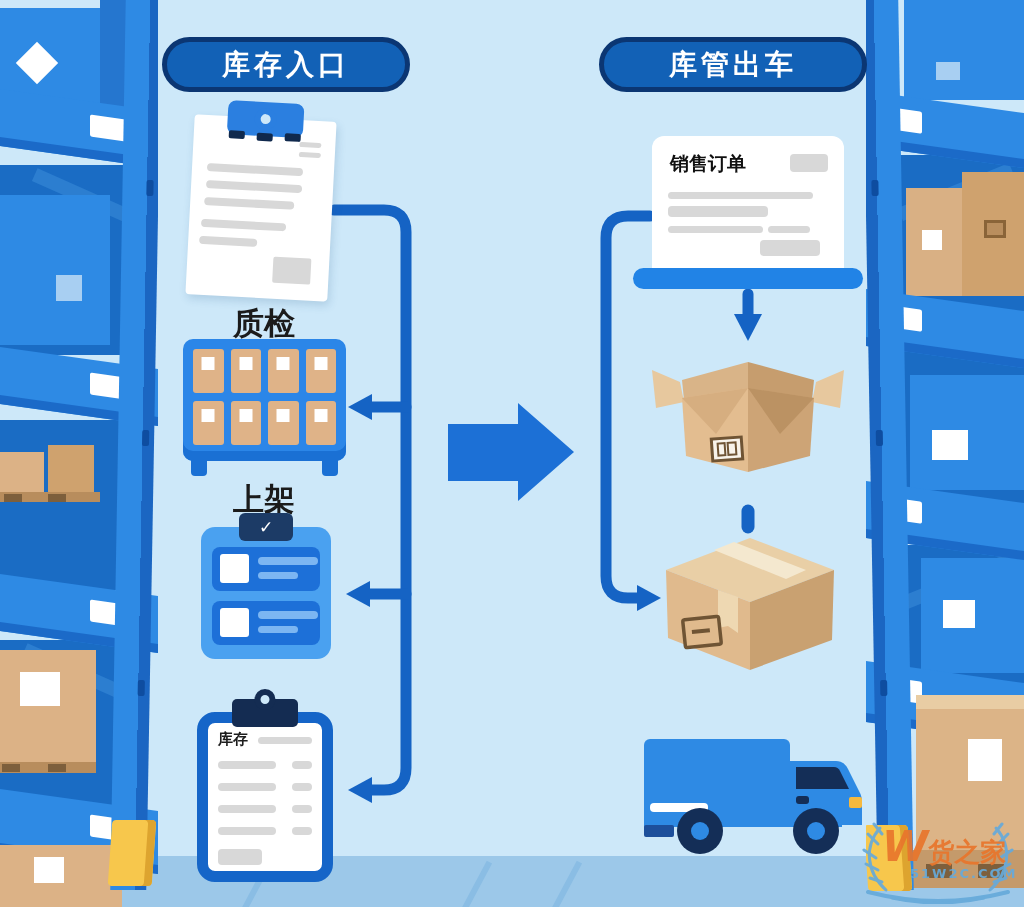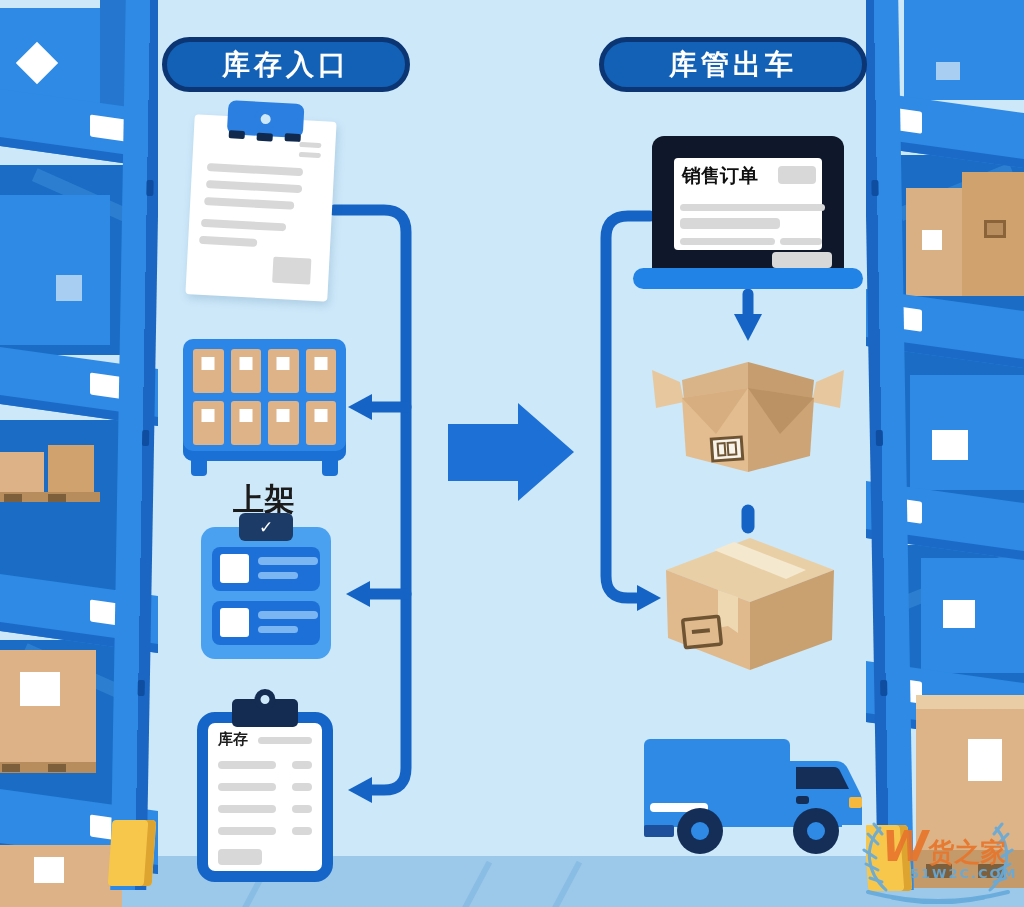--- a/index.html
+++ b/index.html
@@ -63,22 +63,22 @@
   .check-row .l2{position:absolute;left:46px;top:25px;width:40px;height:7px;background:#7cb6f2;border-radius:4px;}
   
   .clip2{left:197px;top:712px;width:136px;height:170px;background:#fff;border:11px solid #1565c8;
          border-radius:18px;box-sizing:border-box;}
   .clip2-head{position:absolute;left:50%;transform:translateX(-50%);top:-24px;width:66px;height:28px;
               background:#142c52;border-radius:5px;}
   .clip2-hole{position:absolute;left:50%;transform:translateX(-50%);top:-34px;width:9px;height:9px;
               background:#cde8f9;border:6px solid #142c52;border-radius:50%;}
   .doc-title{position:absolute;left:10px;top:7px;font-size:15px;font-weight:900;color:#1d1d1d;}
   
-  .laptop-screen{left:652px;top:136px;width:192px;height:136px;background:#0f172a;
-                 border-radius:12px 12px 4px 4px;box-sizing:border-box;padding:22px;}
+  .laptop-screen{left:652px;top:136px;width:192px;height:136px;background:#ffffff;
+                 border-radius:12px 12px 4px 4px;box-sizing:border-box;padding:10px;}
   .laptop-inner{position:relative;width:100%;height:100%;background:#fff;border-radius:4px;}
   .laptop-title{position:absolute;left:8px;top:5px;font-size:19px;font-weight:900;color:#101010;}
   .laptop-base{left:633px;top:268px;width:230px;height:21px;background:#2183e6;border-radius:12px;}
   
   .wm{left:852px;top:804px;width:172px;height:100px;opacity:.92;}
   .wm-line1{position:absolute;left:30px;top:18px;white-space:nowrap;}
   .wm-w{font-size:42px;font-weight:900;font-style:italic;color:#e8762c;}
   .wm-brand{font-size:26px;font-weight:800;color:#e8762c;font-family:Liberation Serif, serif;}
   .wm-site{position:absolute;left:58px;top:62px;font-size:13px;letter-spacing:2px;color:#66aada;font-weight:700;}
   svg{display:block;}
@@ -237,20 +237,21 @@
       <div class="gline" style="left:11px;top:121px;width:58px;height:8px;"></div>
       <div class="gline" style="right:18px;bottom:16px;width:38px;height:26px;border-radius:2px;"></div>
     </div>
     <div class="clip-head">
       <div class="clip-foot" style="left:2px;"></div>
         <div class="clip-foot" style="right:2px;"></div>
       <div class="clip-foot" style="left:30px;bottom:-5px;"></div>
     </div>
     <div class="clip-hole"></div>
   </div>
+  <div class="abs step-label" style="left:184px;top:303px;">质检</div>
 
   <div class="abs rack">
     <div class="rack-row">
       <div class="carton">
           <div class="sq"></div>
         </div>
       <div class="carton">
           <div class="sq"></div>
         </div>
       <div class="carton">

